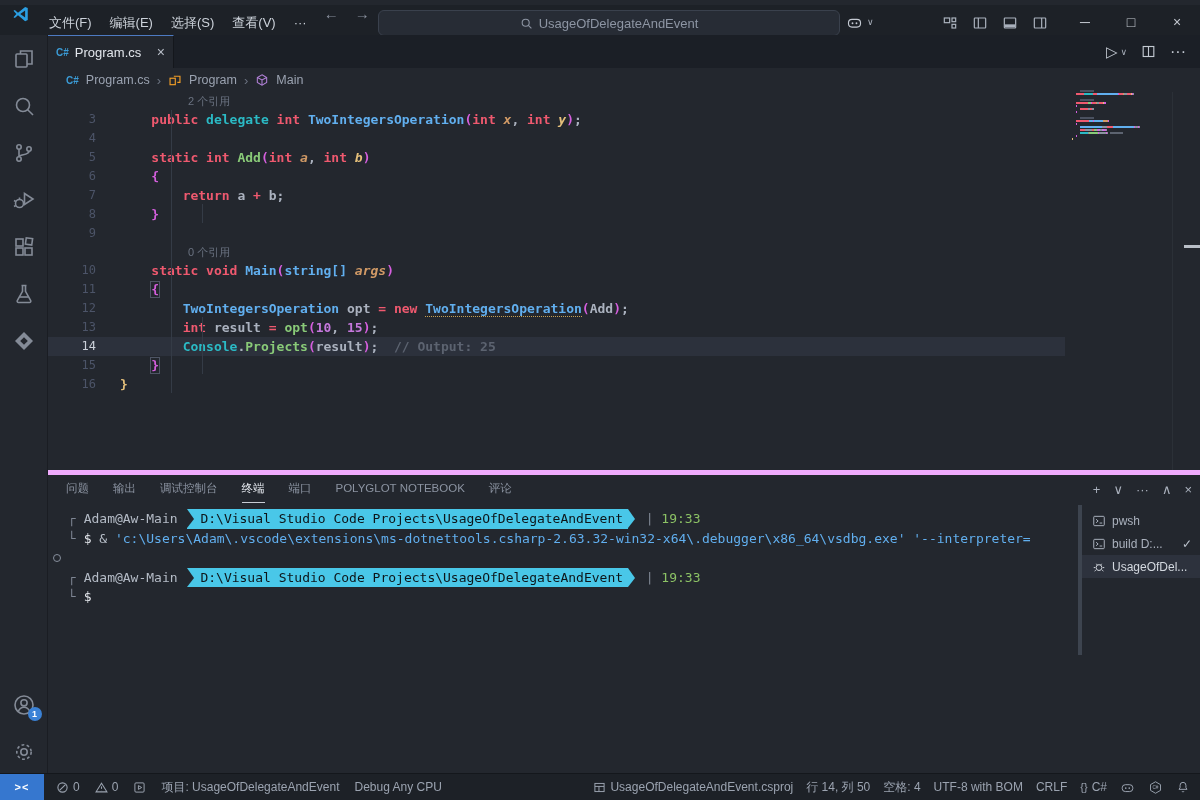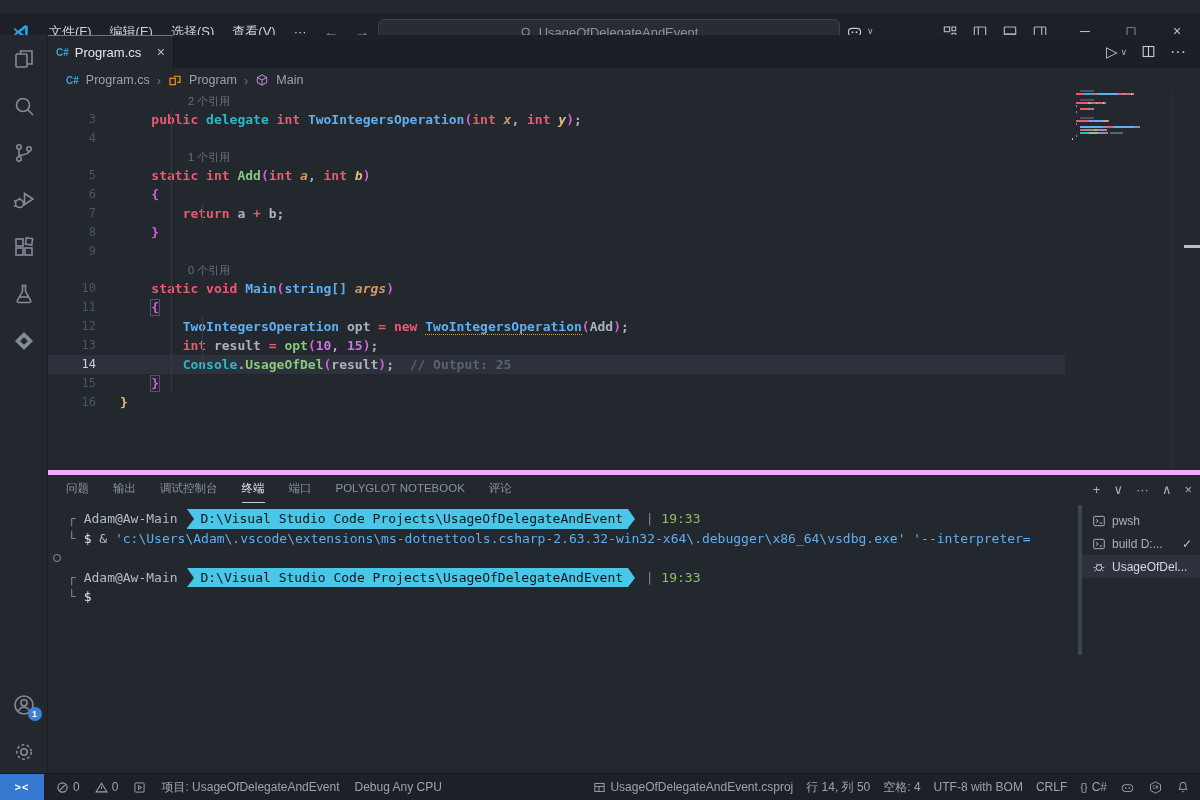--- a/index.html
+++ b/index.html
@@ -1,21 +1,21 @@
 <!DOCTYPE html>
 <html><head>
 <meta charset="utf-8">
 <style>
   html,body{margin:0;padding:0;background:#111318;}
   #win{position:relative;width:1200px;height:800px;background:#23272e;overflow:hidden;
        font-family:"Liberation Sans",sans-serif;color:#c5cad3;-webkit-font-smoothing:antialiased;}
   svg{display:block}
   
-  .titlebar{position:absolute;left:0;top:14px;right:0;height:35px;background:#1d2127;
-            border-bottom:1px solid #14171c;display:flex;align-items:center;}
+  .titlebar{position:absolute;left:0;top:5px;right:0;height:35px;background:#1d2127;
+            border-bottom:1px solid #14171c;display:flex;}
   .vsc-logo{margin:0 10px 0 12px}
   .menu-item{font-size:13px;color:#ccd2da;padding:0 9px;line-height:35px;cursor:default}
   .nav-arrow{font-size:15px;color:#8a919e;padding:0 8px}
   .searchbox{position:absolute;left:378px;top:5px;width:460px;height:24px;background:#272c35;
              border:1px solid #3a414d;border-radius:6px;display:flex;align-items:center;
              justify-content:center;gap:6px;font-size:13px;color:#8d95a3;}
   .copilot-chip{position:absolute;left:846px;top:5px;height:24px;display:flex;align-items:center;
                 gap:4px;color:#c5cad3;}
   .layout-icons{position:absolute;right:152px;top:0;height:35px;display:flex;align-items:center;gap:14px;color:#aab1bd}
   .winctl{position:absolute;right:0;top:0;height:35px;display:flex;}
@@ -278,21 +278,20 @@
     <div id="code-rows">
         <div class="lensrow">2 个引用</div>
         <div class="crow">
           <span class="ln">3</span>
           <span class="lc"><span class="tok ">    </span><span class="tok kw">public </span><span class="tok cy">delegate </span><span class="tok kw">int </span><span class="tok type">TwoIntegersOperation</span><span class="tok b2">(</span><span class="tok kw">int </span><span class="tok p1">x</span><span class="tok fg">, </span><span class="tok kw">int </span><span class="tok p2">y</span><span class="tok b2">)</span><span class="tok fg">;</span></span>
         </div>
         <div class="crow">
           <span class="ln">4</span>
           <span class="lc"></span>
         </div>
-        <div class="lensrow">1 个引用</div>
         <div class="crow">
           <span class="ln">5</span>
           <span class="lc"><span class="tok ">    </span><span class="tok kw">static </span><span class="tok kw">int </span><span class="tok fn">Add</span><span class="tok b2">(</span><span class="tok kw">int </span><span class="tok p1">a</span><span class="tok fg">, </span><span class="tok kw">int </span><span class="tok p2">b</span><span class="tok b2">)</span></span>
         </div>
         <div class="crow">
           <span class="ln">6</span>
           <span class="lc"><span class="tok ">    </span><span class="tok b2">{</span></span>
         </div>
         <div class="crow">
           <span class="ln">7</span>
@@ -318,21 +317,21 @@
         <div class="crow">
           <span class="ln">12</span>
           <span class="lc"><span class="tok ">        </span><span class="tok type">TwoIntegersOperation </span><span class="tok fg">opt </span><span class="tok kw">= </span><span class="tok kw">new </span><span class="tok type ud">TwoIntegersOperation</span><span class="tok b2">(</span><span class="tok fg">Add</span><span class="tok b2">)</span><span class="tok fg">;</span></span>
         </div>
         <div class="crow">
           <span class="ln">13</span>
           <span class="lc"><span class="tok ">        </span><span class="tok kw">int </span><span class="tok fg">result </span><span class="tok kw">= </span><span class="tok fn">opt</span><span class="tok b2">(</span><span class="tok num">10</span><span class="tok fg">, </span><span class="tok num">15</span><span class="tok b2">)</span><span class="tok fg">;</span></span>
         </div>
         <div class="crow hl">
           <span class="ln">14</span>
-          <span class="lc"><span class="tok ">        </span><span class="tok cy">Console</span><span class="tok fg">.</span><span class="tok fn">UsageOfDel</span><span class="tok b2">(</span><span class="tok fg">result</span><span class="tok b2">)</span><span class="tok fg">;</span><span class="tok ">  </span><span class="tok cm">// Output: 25</span></span>
+          <span class="lc"><span class="tok ">        </span><span class="tok cy">Console</span><span class="tok fg">.</span><span class="tok fn">Projects</span><span class="tok b2">(</span><span class="tok fg">result</span><span class="tok b2">)</span><span class="tok fg">;</span><span class="tok ">  </span><span class="tok cm">// Output: 25</span></span>
         </div>
         <div class="crow">
           <span class="ln">15</span>
           <span class="lc"><span class="tok ">    </span><span class="tok b2x">}</span></span>
         </div>
         <div class="crow">
           <span class="ln">16</span>
           <span class="lc"><span class="tok b1">}</span></span>
         </div>
       </div>

